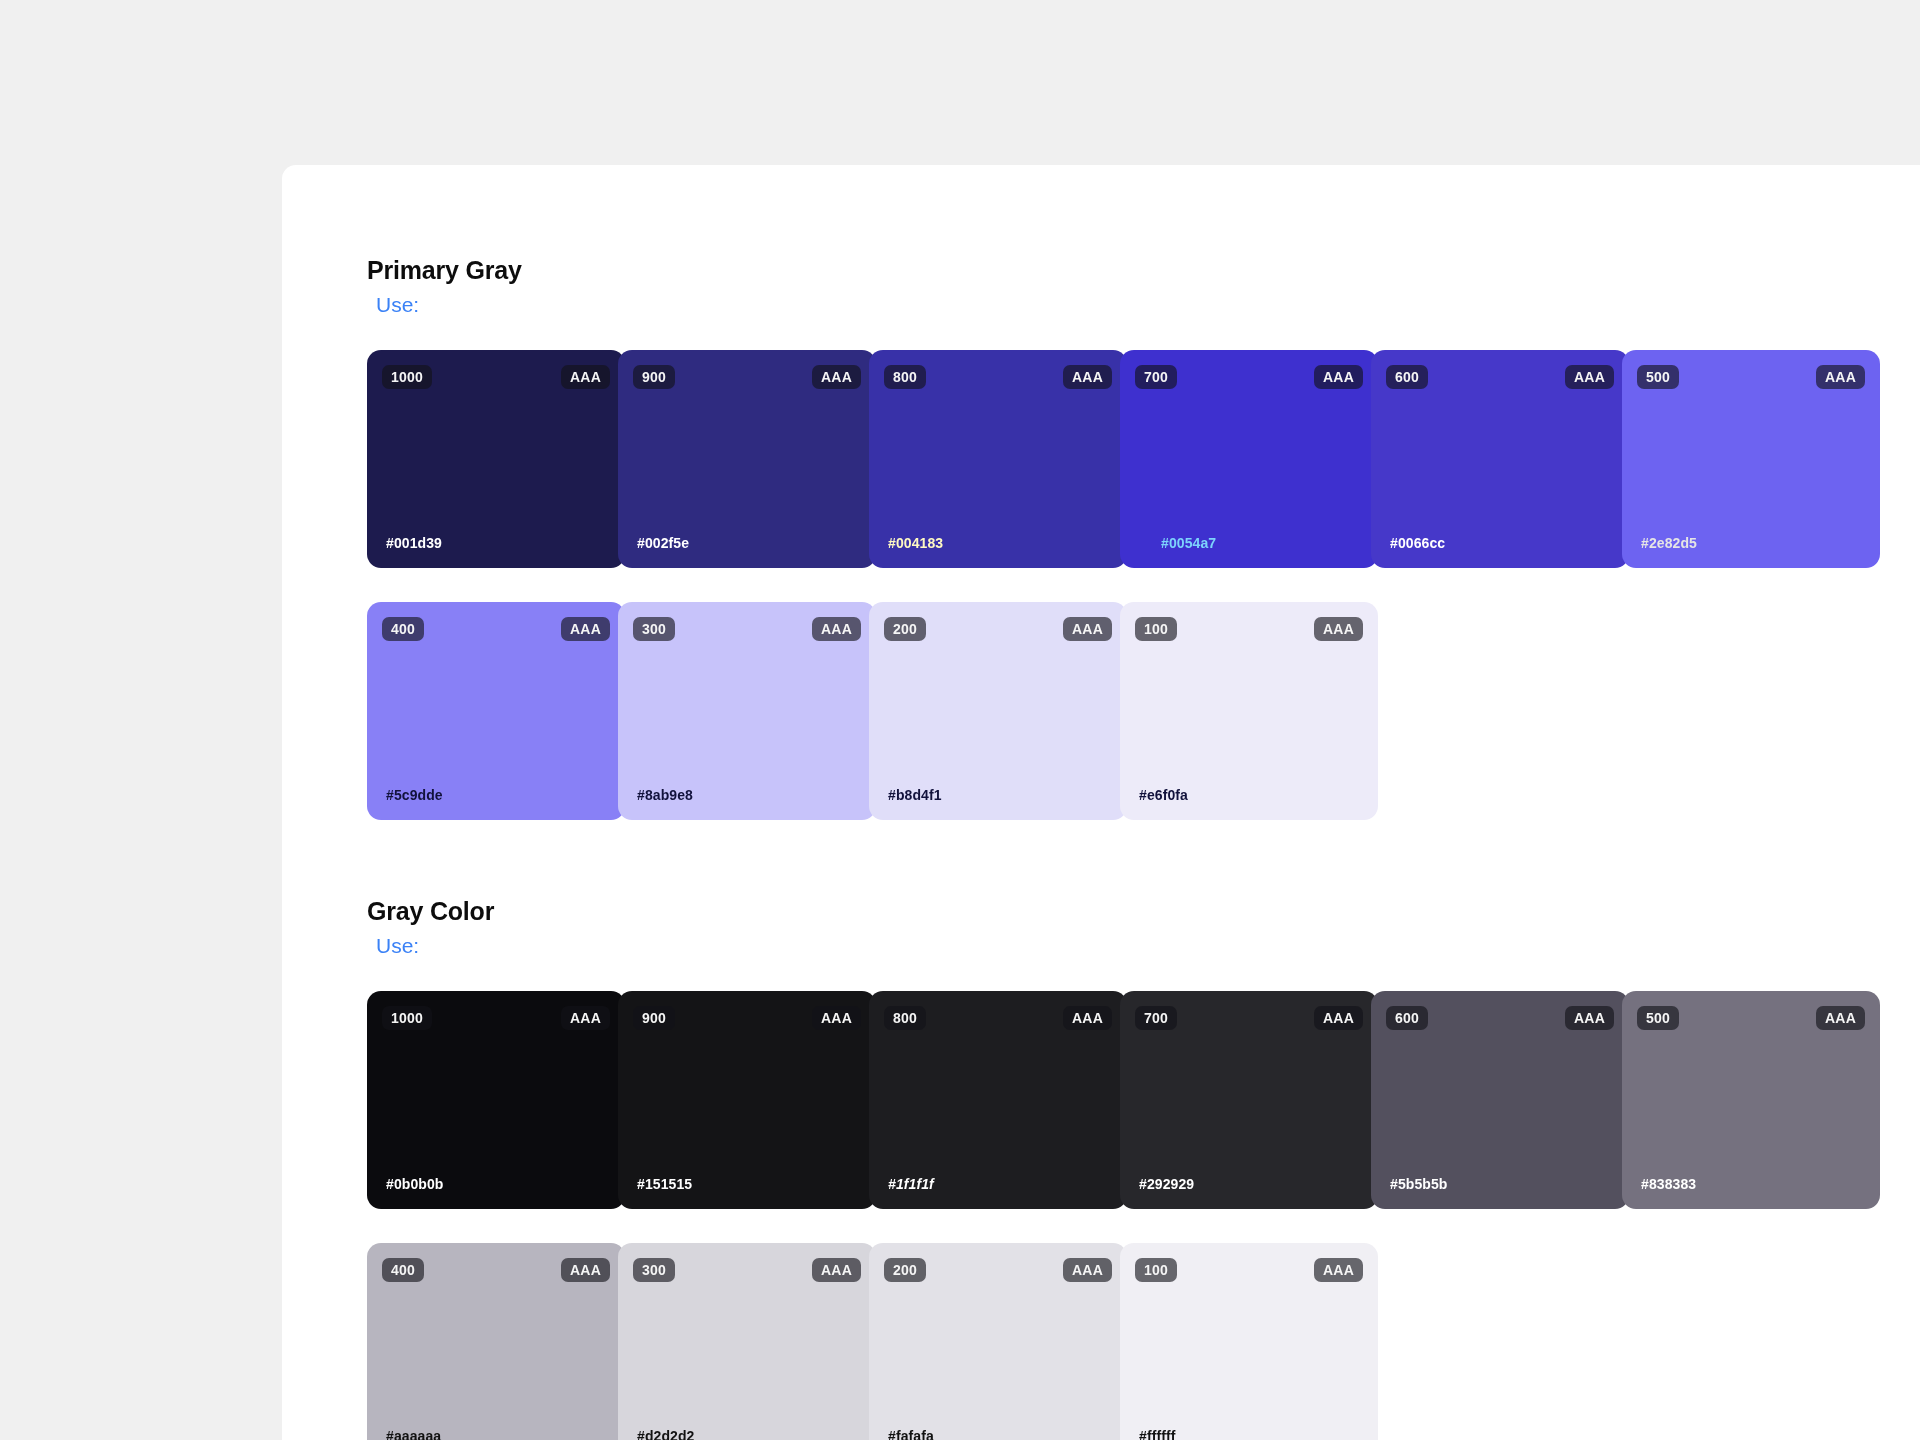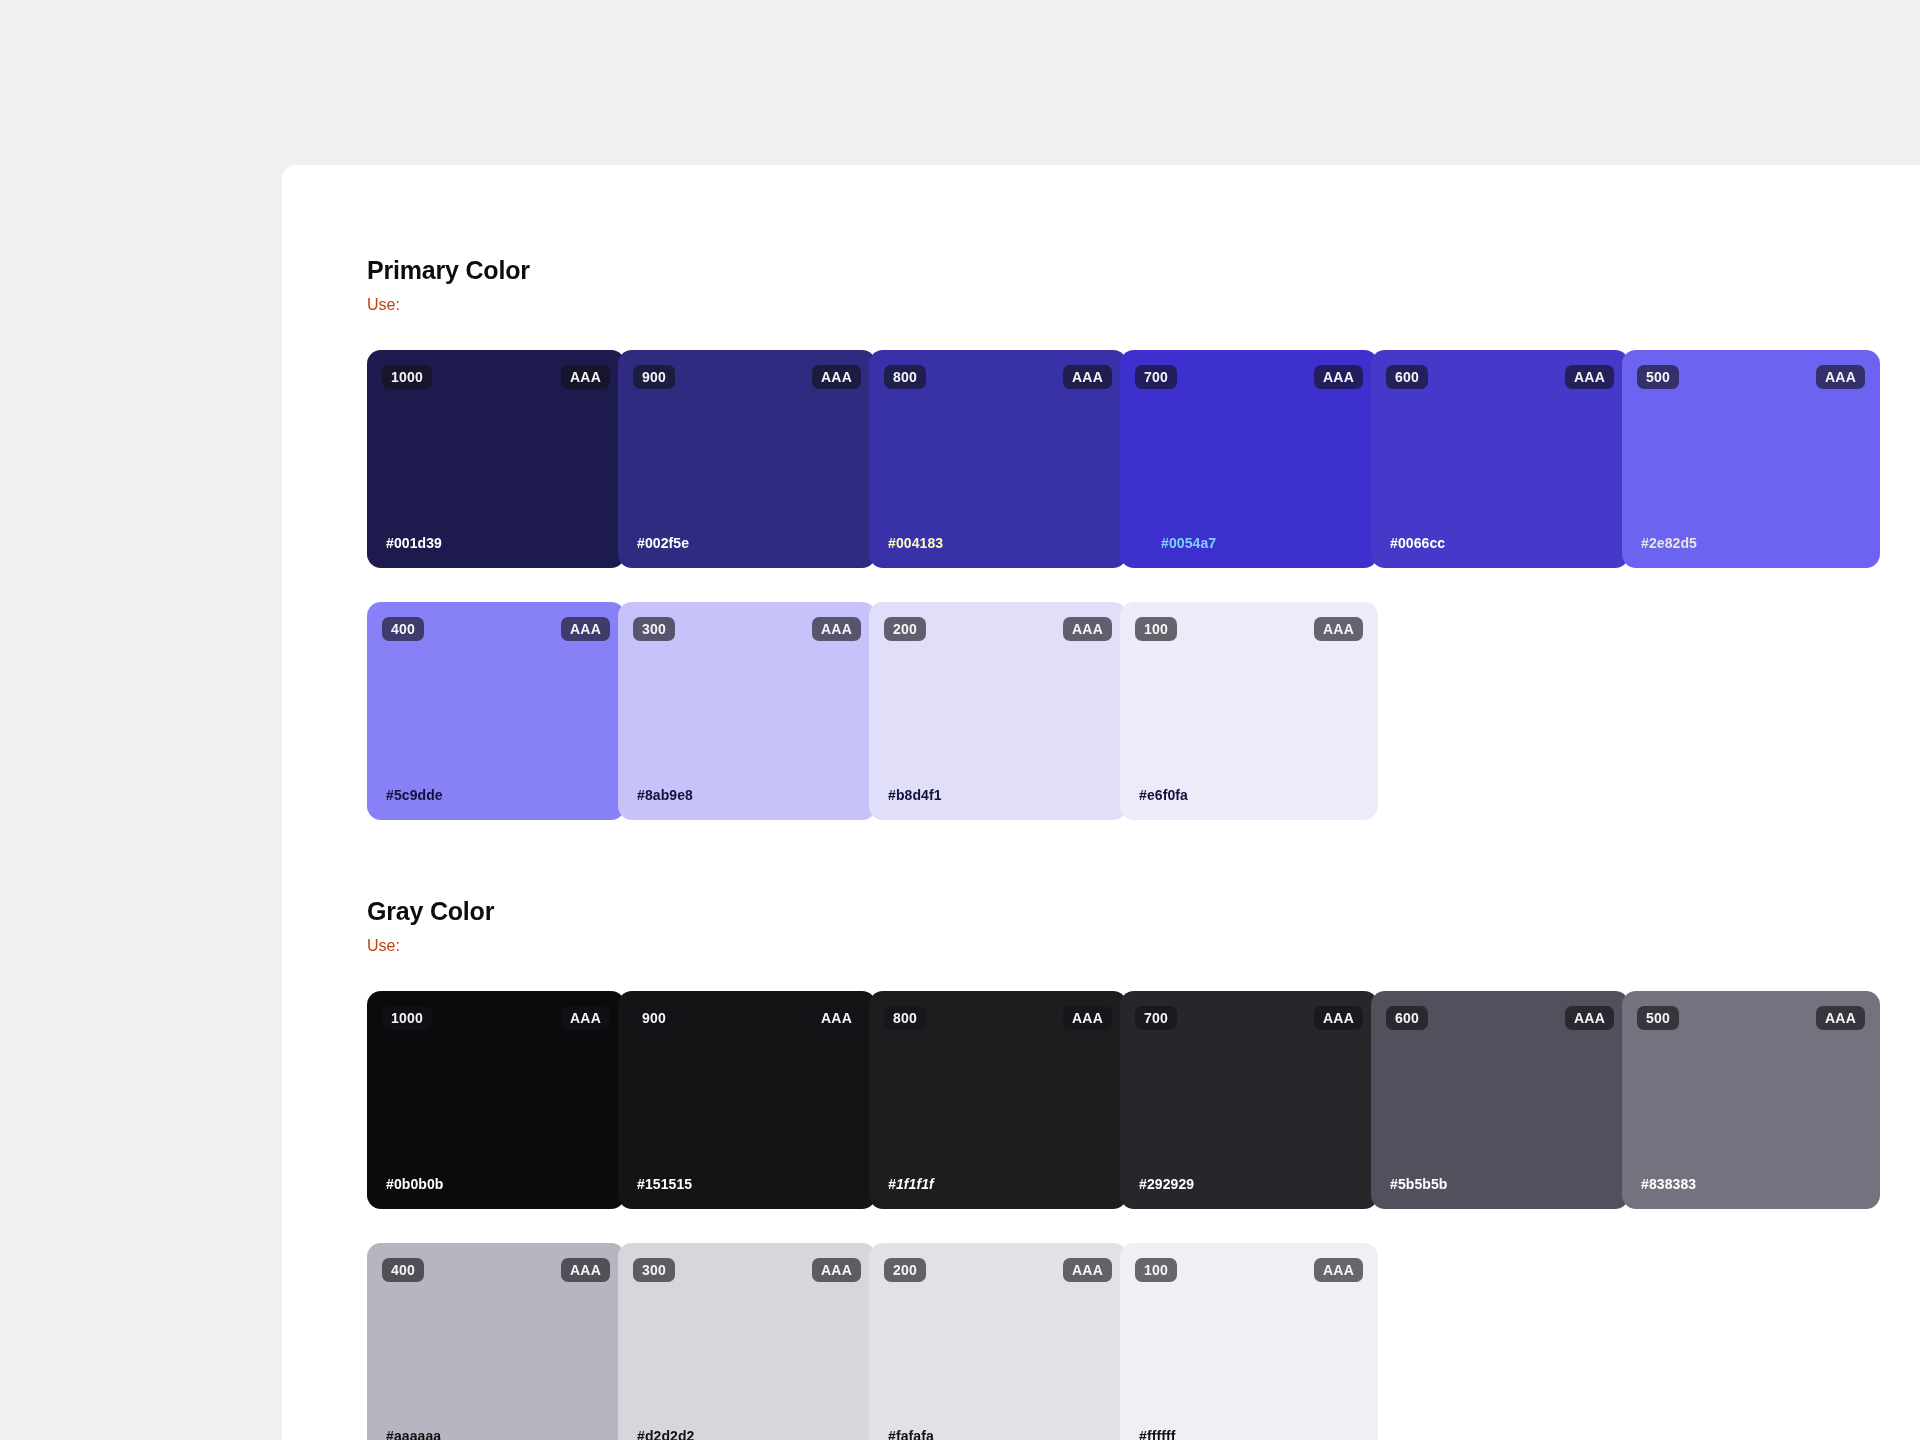--- a/index.html
+++ b/index.html
@@ -31,24 +31,24 @@
   .palette-section + .palette-section { margin-top: 76px; }
   .section-title {
     margin: 0 0 6px 0;
     font-size: 25px;
     line-height: 30px;
     font-weight: 700;
     color: #0d0d0d;
     letter-spacing: -0.2px;
   }
   .use-label {
-    font-size: 16px;
+    font-size: 21px;
     line-height: 27px;
-    color: #c2410c;
-    margin: 0 0 32px 0;
+    color: #3b82f6;
+    margin: 0 0 32px 9px;
   }
   .swatch-grid {
     display: grid;
     grid-template-columns: repeat(6, 218px);
     gap: 34px 33px;
     width: 1473px;
   }
   .swatch {
     position: relative;
     width: 258px;
@@ -79,21 +79,21 @@
     letter-spacing: 0.1px;
   }
 </style>
 </head>
 <body style="background: rgb(240, 240, 240);">
 
 <div class="page">
   <div class="panel" style="background: rgb(255, 255, 255);">
     <div id="sections">
         <section class="palette-section">
-          <h2 class="section-title">Primary Color</h2>
+          <h2 class="section-title">Primary Gray</h2>
           <div class="use-label">Use:</div>
           <div class="swatch-grid">
             <div class="swatch" style="background: rgb(29, 27, 78);">
               <span class="badge scale-badge">1000</span>
               <span class="badge contrast-badge">AAA</span>
               <div class="hex-label" style="color: rgb(255, 255, 255);">#001d39</div>
             </div>
             <div class="swatch" style="background: rgb(47, 43, 128);">
               <span class="badge scale-badge">900</span>
               <span class="badge contrast-badge">AAA</span>

